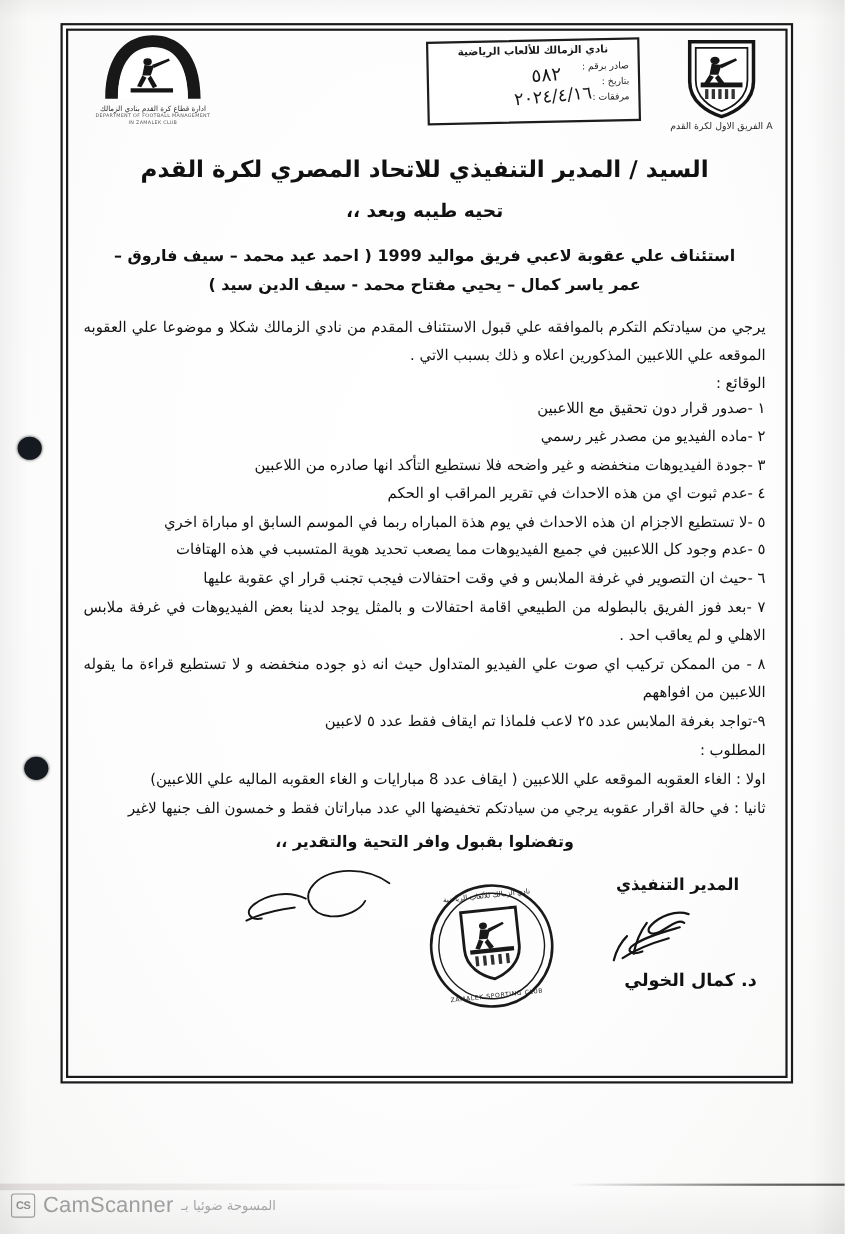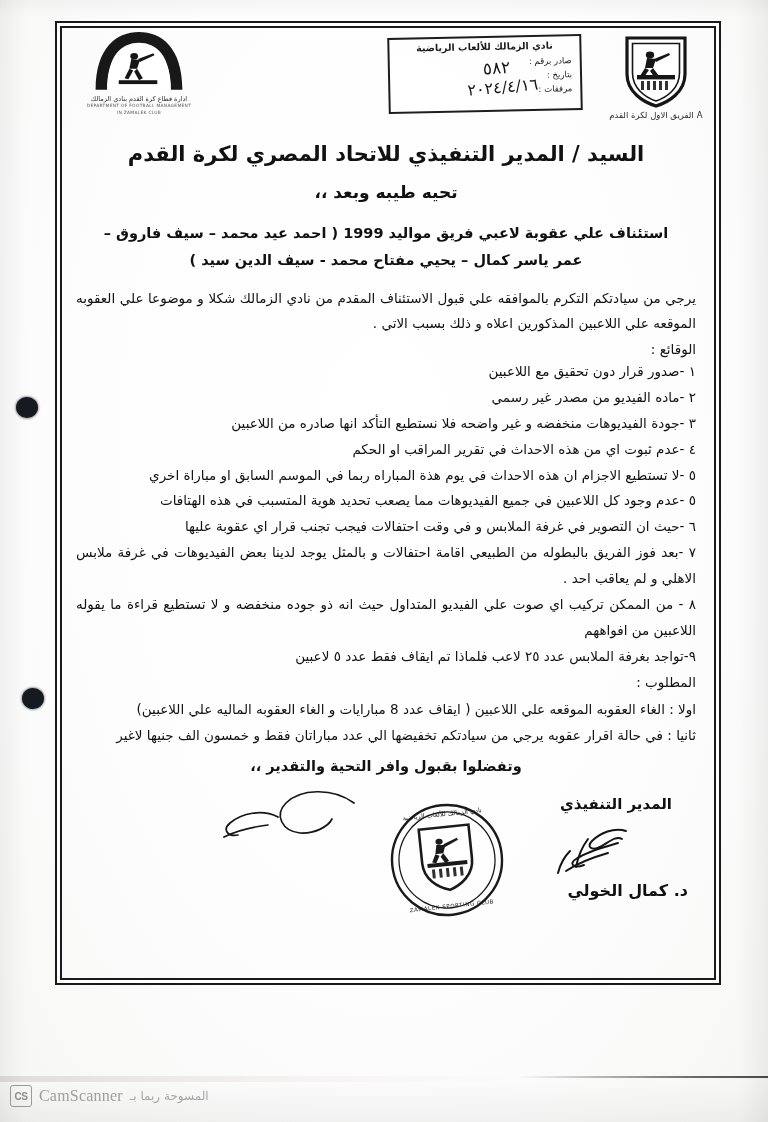--- a/index.html
+++ b/index.html
@@ -162,21 +162,21 @@
     display:flex;align-items:center;gap:7px;padding-right:0;padding-left:10px;
     direction:ltr;
   }
   #cs-badge{
     width:20px;height:20px;border:1.6px solid #9a9a9a;border-radius:3px;
     display:flex;align-items:center;justify-content:center;
     font-size:10px;font-weight:bold;color:#8e8e8e;
     font-family:Liberation Sans, sans-serif;letter-spacing:-.5px;
   }
   #cs-label{
-    font-size:16px;color:#9e9e9e;font-family:Liberation Serif, serif;
+    font-size:20px;color:#9e9e9e;font-family:Liberation Sans, sans-serif;
     letter-spacing:.2px;
   }
   #cs-arabic{
     font-size:12px;color:#a6a6a6;direction:rtl;
     font-family:"DejaVu Sans",sans-serif;
   }
   #footer-streak{
     position:absolute;right:0;bottom:44px;width:250px;height:2px;
     background:linear-gradient(90deg,rgba(0,0,0,0) 0%,#3c3c3c 70%,#111 100%);
     opacity:.75;
@@ -337,16 +337,16 @@
     </div>
   </div>
 
   <div id="footer-streak"></div>
   <div id="footer-smudge"></div>
   <div id="scan-noise"></div>
 
   <div id="footer-watermark">
     <div id="cs-badge">CS</div>
     <div id="cs-label">CamScanner</div>
-    <div id="cs-arabic">المسوحة ربما بـ</div>
+    <div id="cs-arabic">المسوحة ضوئيا بـ</div>
   </div>
 
 </div>
 
 </body></html>

